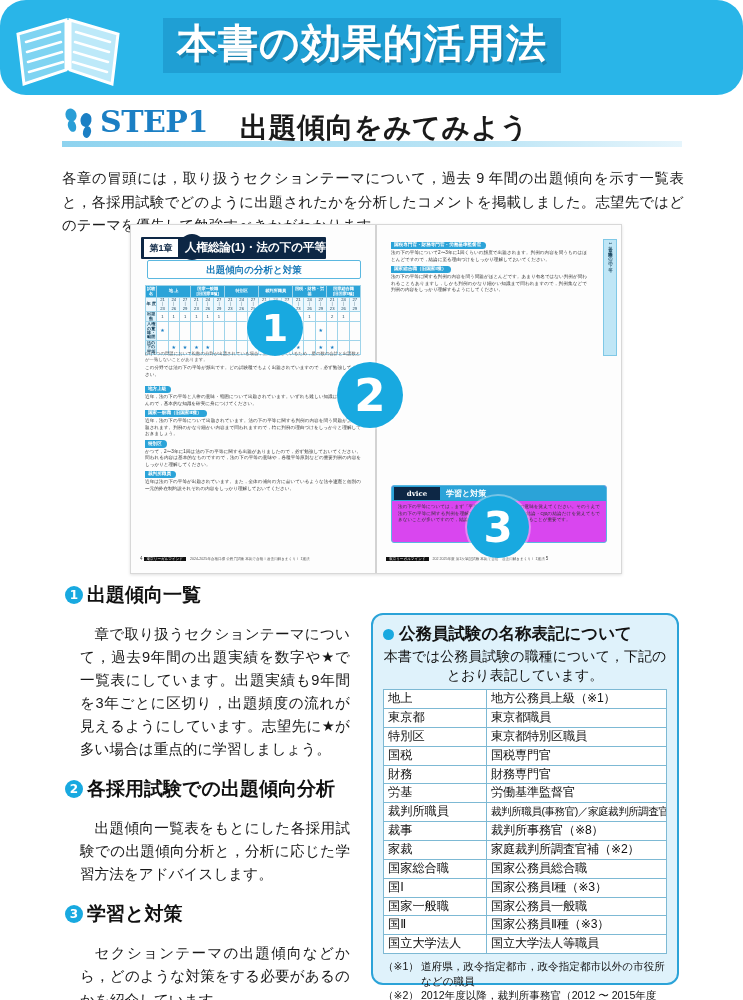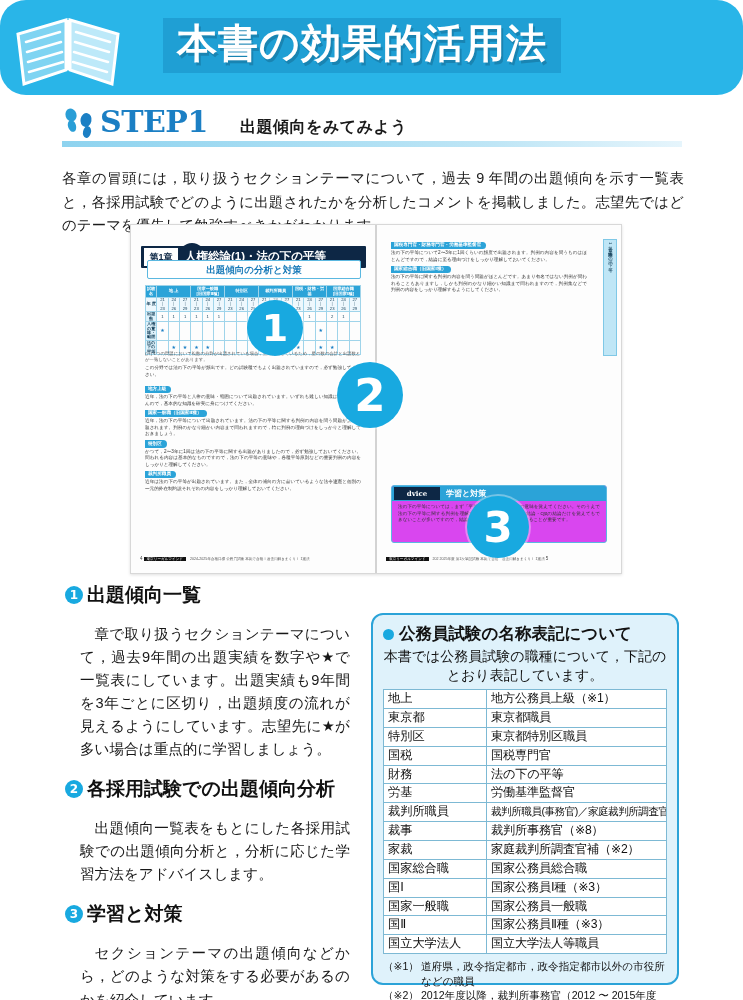--- a/index.html
+++ b/index.html
@@ -65,22 +65,22 @@
     left: 38px; top: 0px;
     font-family: "DejaVu Serif", "Liberation Serif", serif;
     font-size: 30px;
     font-weight: bold;
     color: #1b7fc4;
     letter-spacing: -0.5px;
     text-shadow: 1px 1px 0 rgba(255,255,255,0.9);
   }
   .step-title {
     position: absolute;
-    left: 178px; top: 13px;
-    font-size: 16px;
+    left: 178px; top: 5px;
+    font-size: 28px;
     font-weight: bold;
     color: #1a1a1a;
     letter-spacing: 0.5px;
   }
   .step-underline {
     position: absolute;
     left: 62px; top: 141px;
     width: 620px; height: 6px;
     background: linear-gradient(to right, #8ed3ef 0%, #bfe6f6 70%, #e6f5fc 100%);
   }
@@ -113,22 +113,22 @@
     width: 2px; height: 348px;
     background: linear-gradient(to right, #e7e7e7, #bfbfbf, #e7e7e7);
   }
   .pg { position: absolute; top: 0; height: 348px; overflow: hidden; }
   .pg-left  { left: 0;    width: 244px; }
   .pg-right { left: 246px; width: 244px; }
 
   
   .chap-bar {
     position: absolute;
-    left: 10px; top: 21px;
-    width: 225px; height: 22px;
+    left: 10px; top: 12px;
+    width: 185px; height: 22px;
     background: #0d2745;
     border-radius: 1px;
   }
   .chap-num {
     position: absolute;
     left: 3px; top: 2px;
     width: 34px; height: 18px;
     background: #ffffff;
     color: #0d2745;
     font-size: 9px;
@@ -671,21 +671,21 @@
         <tr>
           <td class="k">特別区</td>
           <td class="v">東京都特別区職員</td>
         </tr>
         <tr>
           <td class="k">国税</td>
           <td class="v">国税専門官</td>
         </tr>
         <tr>
           <td class="k">財務</td>
-          <td class="v">法の下の平等</td>
+          <td class="v">財務専門官</td>
         </tr>
         <tr>
           <td class="k">労基</td>
           <td class="v">労働基準監督官</td>
         </tr>
         <tr>
           <td class="k">裁判所職員</td>
           <td class="v tight">裁判所職員(事務官)／家庭裁判所調査官補(※2)</td>
         </tr>
         <tr>

